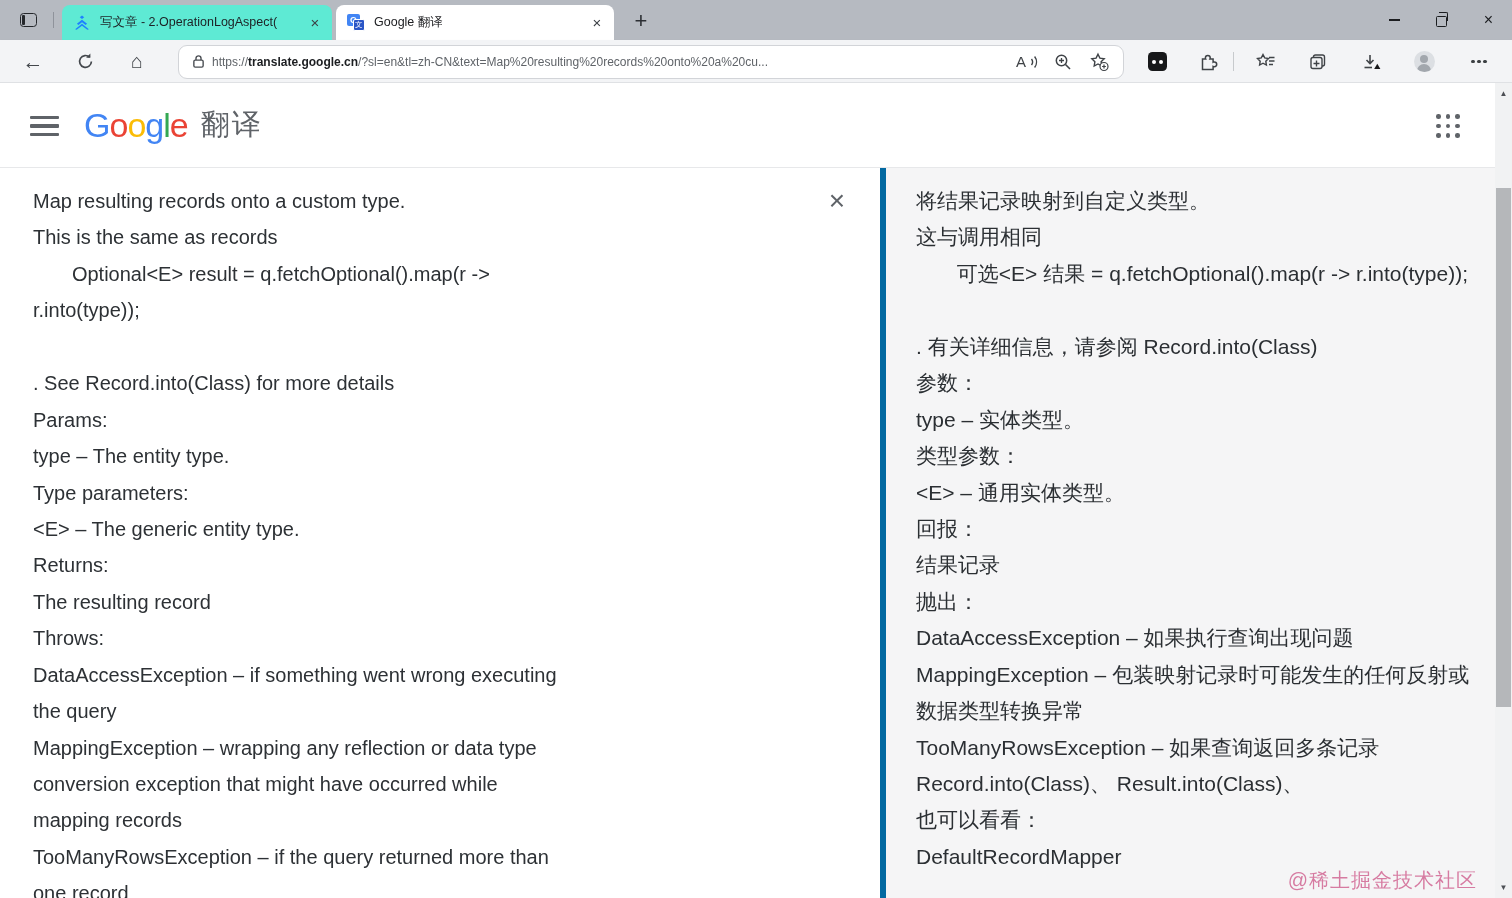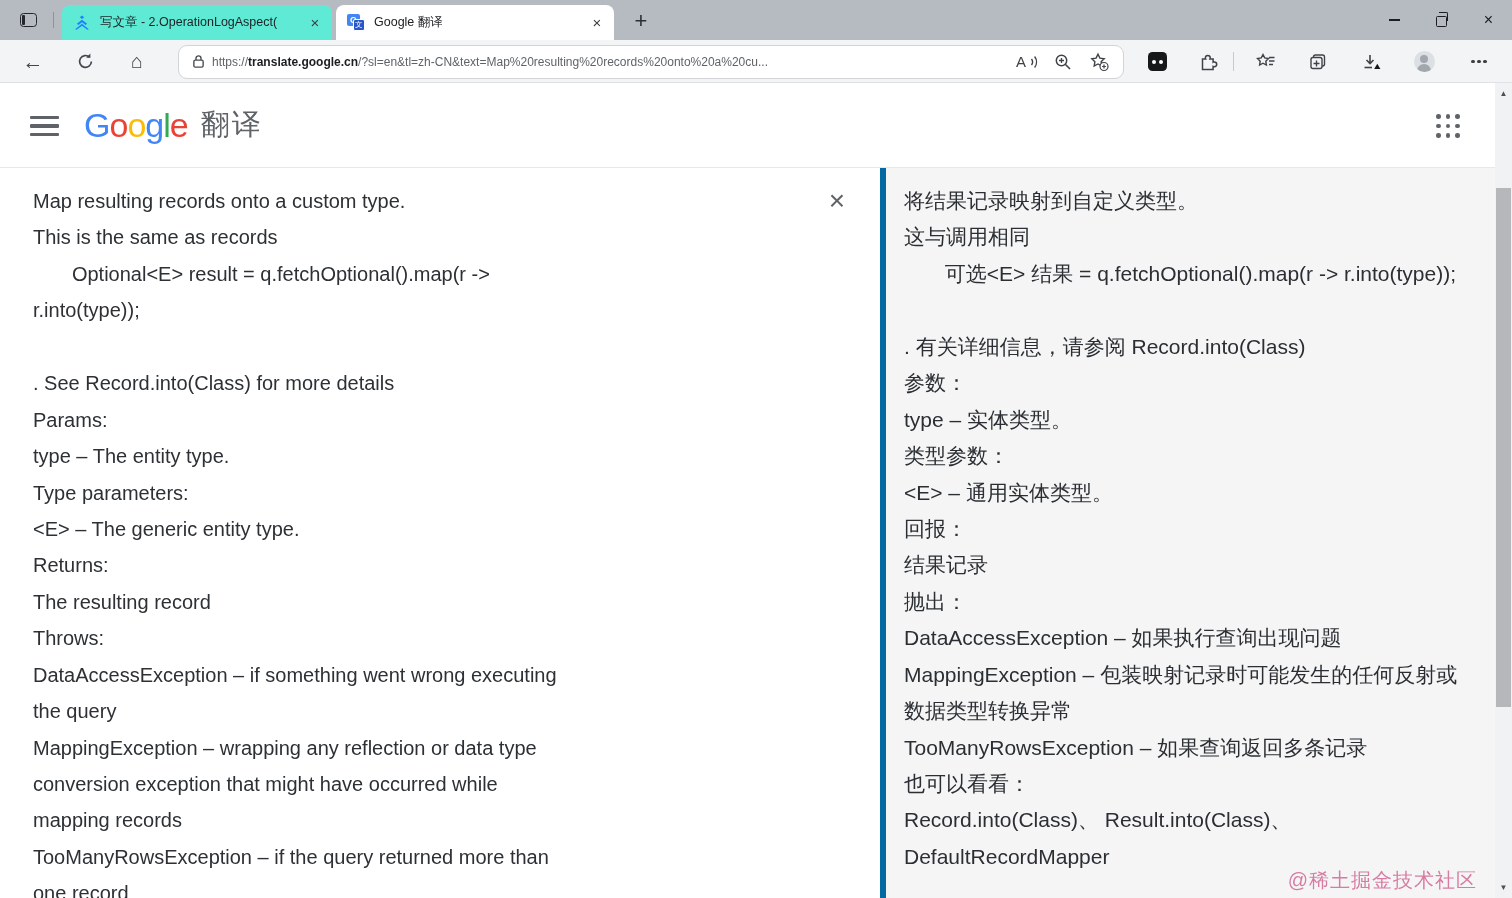--- a/index.html
+++ b/index.html
@@ -66,21 +66,21 @@
   .google-logo{font-size:34px;font-weight:500;letter-spacing:-1px}
   .gt-suffix{font-size:29px;color:#5f6368;margin-left:13px;letter-spacing:2px}
   .apps-grid{position:absolute;left:1436px;top:31px;width:24px;height:24px;display:grid;grid-template-columns:repeat(3,1fr);gap:4.5px}
   .apps-grid i{width:4.5px;height:4.5px;border-radius:50%;background:#5f6368}
 
   
   .content{position:absolute;top:168px;left:0;right:17px;bottom:0;display:flex}
   .source-panel{width:886px;background:#fff;position:relative;box-sizing:border-box;border-right:6px solid #0369a1;overflow:hidden}
   .target-panel{flex:1;background:#f5f5f6;position:relative;overflow:hidden}
   .lines{padding:15px 0 0 33px}
-  .target-panel .lines{padding-left:18px}
+  .target-panel .lines{padding-left:30px}
   .text-line{height:36.45px;line-height:36.45px;font-size:20px;color:#2d3135;white-space:pre}
   .target-panel .text-line{font-size:21px;color:#2b2f33}
   .clear-btn{position:absolute;top:18px;right:28px;width:30px;height:30px;font-size:28px;font-weight:300;color:#5f6368;background:none;border:none;line-height:30px;text-align:center;padding:0}
   .watermark{position:absolute;right:18px;bottom:4px;font-size:20px;color:#be185d;opacity:.55;letter-spacing:1px}
 
   
   .scrollbar{position:absolute;top:83px;right:0;width:17px;bottom:0;background:#f1f2f3}
   .sb-up{position:absolute;top:4px;left:0;width:17px;height:13px;font-size:8px;color:#4c4f54;text-align:center;line-height:13px}
   .sb-thumb{position:absolute;top:105px;left:1px;width:15px;height:519px;background:#b5b7ba}
   .sb-down{position:absolute;bottom:4px;left:0;width:17px;height:13px;font-size:8px;color:#4c4f54;text-align:center;line-height:13px}
@@ -270,22 +270,22 @@
         <div class="text-line">type – 实体类型。</div>
         <div class="text-line">类型参数：</div>
         <div class="text-line">&lt;E&gt; – 通用实体类型。</div>
         <div class="text-line">回报：</div>
         <div class="text-line">结果记录</div>
         <div class="text-line">抛出：</div>
         <div class="text-line">DataAccessException – 如果执行查询出现问题</div>
         <div class="text-line">MappingException – 包装映射记录时可能发生的任何反射或</div>
         <div class="text-line">数据类型转换异常</div>
         <div class="text-line">TooManyRowsException – 如果查询返回多条记录</div>
+        <div class="text-line">Record.into(Class)、 Result.into(Class)、</div>
         <div class="text-line">也可以看看：</div>
-        <div class="text-line">Record.into(Class)、 Result.into(Class)、</div>
         <div class="text-line">DefaultRecordMapper</div>
       </div>
     <div class="watermark">@稀土掘金技术社区</div>
   </div>
 </div>
 
 <div class="scrollbar">
   <div class="sb-up">▲</div>
   <div class="sb-thumb"></div>
   <div class="sb-down">▼</div>

